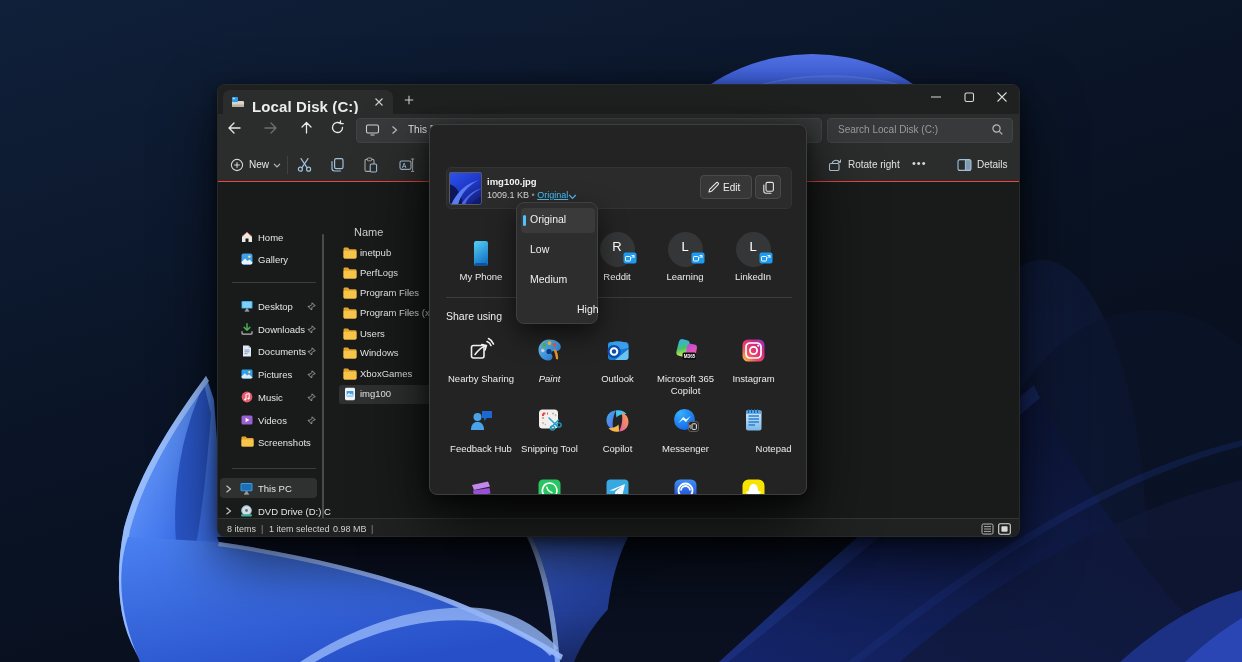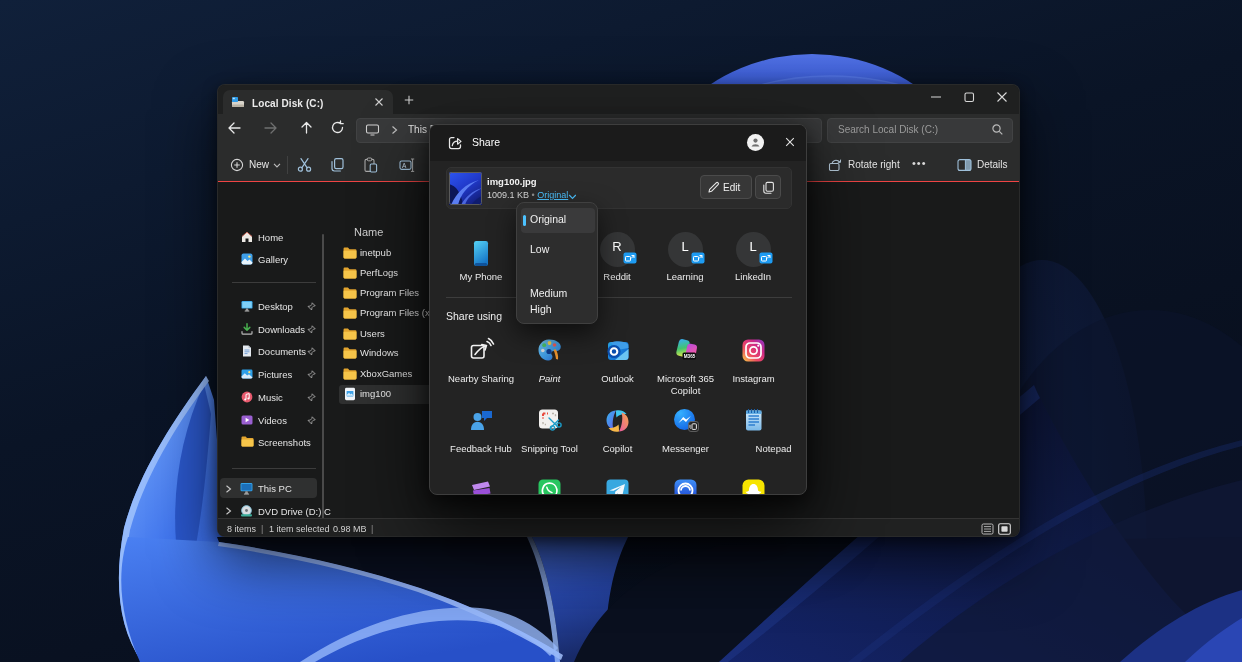--- a/index.html
+++ b/index.html
@@ -13,21 +13,21 @@
     background:#191a1a; border-radius:8px;
     box-shadow:0 24px 60px rgba(0,0,0,0.65), 0 4px 14px rgba(0,0,0,0.5);
     border:1px solid rgba(255,255,255,0.07);
     overflow:hidden;
   }
   #tabband { position:absolute; left:0; top:0; width:100%; height:29px; background:#1f2020; }
   #tab {
     position:absolute; left:5px; top:5px; width:170px; height:24px;
     background:#2b2c2c; border-radius:7px 7px 0 0;
   }
-  .tabtxt { position:absolute; left:29px; top:8px; font-size:10px; font-weight:700; color:#ececec; letter-spacing:0.1px; }
+  .tabtxt { position:absolute; left:29px; top:8px; font-size:15px; font-weight:700; color:#ececec; letter-spacing:0.1px; }
   #addr { position:absolute; left:0; top:29px; width:100%; height:34px; background:#2b2c2c; }
   #tools { position:absolute; left:0; top:63px; width:100%; height:34px; background:#2b2c2c; border-bottom:1px solid #ef4444; }
   #body { position:absolute; left:0; top:97px; width:100%; height:336px; background:#191a1a;margin-top:40px; }
   #status { position:absolute; left:0; top:433px; width:100%; height:20px; background:#202121; border-top:1px solid #343434;
     font-size:9px; color:#d0d0d0; }
   .box { background:#38393a; border-radius:4px; border:1px solid #424344; }
   .navitem { position:absolute; font-size:9.5px; color:#e4e4e4; white-space:nowrap; }
   .row { position:absolute; font-size:9.5px; color:#e8e8e8; white-space:nowrap; }
   
   #dlg {
@@ -405,37 +405,20 @@
         <path d="M3 3.6 H10 M3 6 H10 M3 8.4 H10" stroke="#b9b9b9" stroke-width="0.9"></path>
       </svg>
     <svg class="abs" style="left:780px;top:4px" width="13" height="12" viewBox="0 0 13 12">
         <rect x="0.7" y="0.7" width="11.6" height="10.6" rx="1.6" fill="none" stroke="#dadada" stroke-width="1.1"></rect>
         <rect x="3.4" y="3.2" width="6.2" height="5.6" rx="0.8" fill="#dadada"></rect>
       </svg>
   </div>
 </div>
 
 <div id="dlg">
-  <div id="dlghead">
-    <svg class="abs" style="left:18px;top:10px" width="15" height="15" viewBox="0 0 15 15">
-        <path d="M6 2.5 H3.5 A 2 2 0 0 0 1.5 4.5 V11.5 A 2 2 0 0 0 3.5 13.5 H10.5 A 2 2 0 0 0 12.5 11.5 V9.8" fill="none" stroke="#e8e8e8" stroke-width="1.25" stroke-linecap="round"></path>
-        <path d="M4.3 10.6 C 4.8 7.8 6.8 6.3 9.6 6.2" fill="none" stroke="#e8e8e8" stroke-width="1.25" stroke-linecap="round"></path>
-        <path d="M9.6 3.6 L13 6.4 L9.6 9.2 Z" fill="none" stroke="#e8e8e8" stroke-width="1.2" stroke-linejoin="round"></path>
-      </svg>
-    <span class="abs" style="left:42px;top:11px;font-size:10.5px;color:#ffffff;">Share</span>
-    <div class="abs" style="left:317px;top:9px;width:17px;height:17px;border-radius:50%;background:#f2f2f2;">
-      <svg class="abs" style="left:3px;top:3px" width="11" height="11" viewBox="0 0 11 11">
-          <circle cx="5.5" cy="3.6" r="2.1" fill="#6f6f6f"></circle>
-          <path d="M1.5 9.4 A 4.2 3.2 0 0 1 9.5 9.4 Z" fill="#6f6f6f"></path>
-        </svg>
-    </div>
-    <svg class="abs" style="left:355px;top:12px" width="10" height="10" viewBox="0 0 10 10">
-        <path d="M1.2 1.2 L8.8 8.8 M8.8 1.2 L1.2 8.8" stroke="#e2e2e2" stroke-width="1.1"></path>
-      </svg>
-  </div>
   <div id="dlgcard"></div>
   <svg class="abs" style="left:19px;top:47px" width="33" height="33" viewBox="0 0 33 33">
     <defs>
       <linearGradient id="th1" x1="0" y1="0" x2="0.7" y2="1">
           <stop offset="0" stop-color="#2d55f0"></stop>
           <stop offset="0.55" stop-color="#2038c8"></stop>
           <stop offset="1" stop-color="#131f7e"></stop>
         </linearGradient>
     </defs>
     <rect width="33" height="33" rx="2" fill="url(#th1)"></rect>
@@ -660,16 +643,16 @@
   </svg>
   <svg class="abs" style="left:310px;top:352px" width="27" height="27" viewBox="0 0 27 27">
     <rect x="2.5" y="2.5" width="22" height="22" rx="6" fill="#f7e400"></rect>
     <path d="M9 13.5 C 9 9.5 10.8 7 13.5 7 C 16.2 7 18 9.5 18 13.5 C 19 14.4 20.2 14.9 21.5 14.8 C 20.6 16.2 19.3 17 17.8 17.2 C 18.8 18.4 20 19.2 21.5 19.5 C 20 20.8 18 21.3 16 21 C 15.3 21.8 14.4 22.2 13.5 22.2 C 12.6 22.2 11.7 21.8 11 21 C 9 21.3 7 20.8 5.5 19.5 C 7 19.2 8.2 18.4 9.2 17.2 C 7.7 17 6.4 16.2 5.5 14.8 C 6.8 14.9 8 14.4 9 13.5 Z" fill="#fff"></path>
   </svg>
   <div id="drop">
     <div style="position:absolute;left:4px;top:5px;width:74px;height:25px;background:#3a3a3b;border-radius:4px;"></div>
     <div style="position:absolute;left:5.5px;top:12px;width:3px;height:11px;background:#4cc2ff;border-radius:2px;"></div>
     <div class="dropitem" style="top:10px;">Original</div>
     <div class="dropitem" style="top:40px;">Low</div>
-    <div class="dropitem" style="top:84px;">Medium</div>
-    <div class="dropitem" style="top:100px;">High</div>
+    <div class="dropitem" style="top:70px;">Medium</div>
+    <div class="dropitem" style="top:100px;margin-left:47px;">High</div>
   </div>
 </div>
 
 </body></html>

